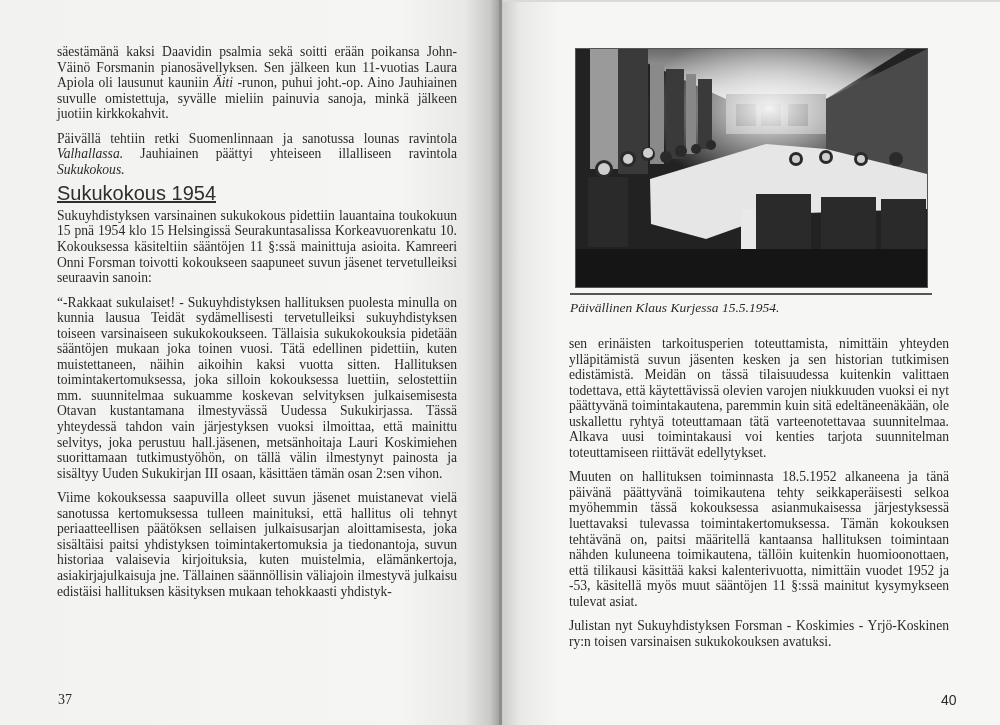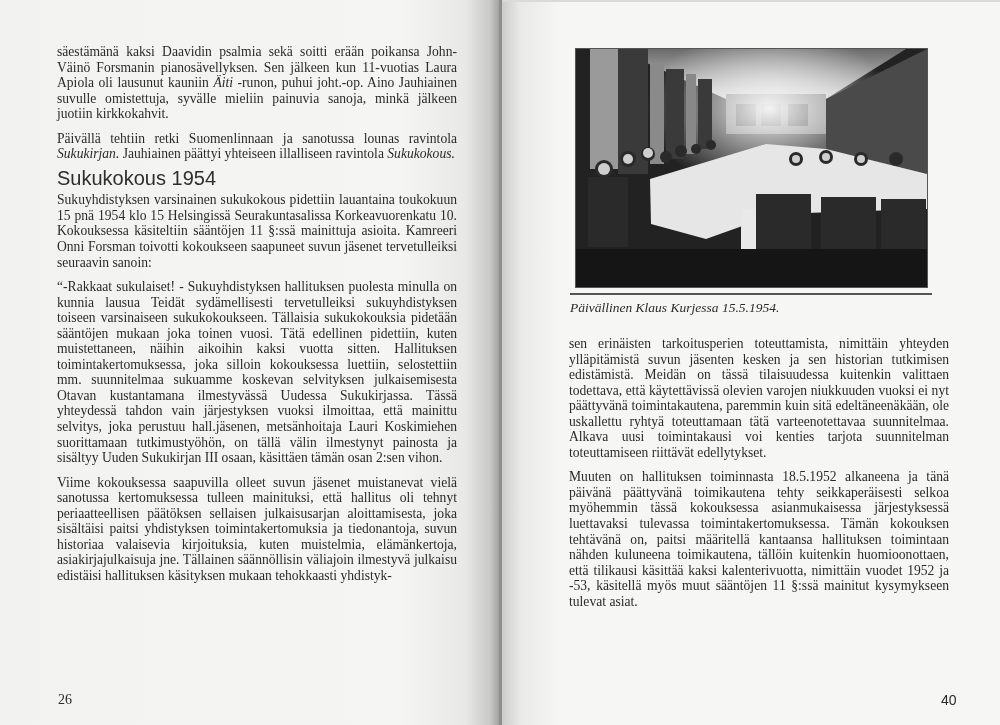--- a/index.html
+++ b/index.html
@@ -12,21 +12,21 @@
   .page-right { left:500px; width:500px;
     background:linear-gradient(to right, #c8c8c6 0%, #e9e9e7 4%, #f6f6f4 12%, #f6f6f4 100%); }
   .gutter-edge { position:absolute; left:499px; top:0; width:3px; height:725px; background:#8e8e8c; }
   .right-top-edge { position:absolute; left:503px; top:0; width:497px; height:2px; background:#dadad8; }
 
   .col { position:absolute; font-size:13.6px; line-height:15.55px; text-align:justify; }
   .col-left { left:57px; top:44px; width:400px; }
   .col-right { left:569px; top:336px; width:380px; }
   .col p { margin:0 0 9px 0; }
   .author { font-family:"Liberation Sans", sans-serif; font-size:13.5px; margin:31px 0 12px 0; color:#333; }
-  .heading { font-family:"Liberation Sans", sans-serif; font-size:20px; font-weight:normal; margin:0 0 6px 0; color:#2e2e2e; }
+  .heading { font-family:"Liberation Sans", sans-serif; font-size:20px; font-weight:normal; margin:0 0 6px 0; color:#2e2e2e;text-decoration:underline; }
   em { font-style:italic; }
 
   .photo-wrap { position:absolute; left:570px; top:48px; width:360px; height:244px; }
   .photo { position:absolute; left:5px; top:0; width:351px; height:238px; background:#1a1a1a; overflow:hidden; border:1px solid #555; }
   .photo-underline { position:absolute; left:0; top:245px; width:362px; height:2px; background:#555; }
   .caption { position:absolute; left:570px; top:300px; width:362px; font-style:italic; font-size:13.5px; color:#2a2a2a; }
 
   .page-num { position:absolute; font-size:14px; top:692px; color:#2a2a2a; }
   .page-num-left { left:58px; }
   .page-num-right { left:941px; font-family:"Liberation Sans", sans-serif; }
@@ -34,28 +34,28 @@
 </head>
 <body>
 
 <div class="spread">
   <div class="page page-left">
     <div class="col col-left">
       <p>
         <span>säestämänä kaksi Daavidin psalmia sekä soitti erään poikansa John-Väinö Forsmanin pianosävellyksen. Sen jälkeen kun 11-vuotias Laura Apiola oli lausunut kauniin </span><em>Äiti</em><span> -runon, puhui joht.-op. Aino Jauhiainen suvulle omistettuja, syvälle mieliin painuvia sanoja, minkä jälkeen juotiin kirkkokahvit.</span>
       </p>
       <p>
-        <span>Päivällä tehtiin retki Suomenlinnaan ja sanotussa lounas ravintola </span><em>Sukukirjan.</em><span> Jauhiainen päättyi yhteiseen illalliseen ravintola </span><em>Sukukokous.</em>
+        <span>Päivällä tehtiin retki Suomenlinnaan ja sanotussa lounas ravintola </span><em>Valhallassa.</em><span> Jauhiainen päättyi yhteiseen illalliseen ravintola </span><em>Sukukokous.</em>
       </p>
       <h2 class="heading">Sukukokous 1954</h2>
       <p>Sukuyhdistyksen varsinainen sukukokous pidettiin lauantaina toukokuun 15 pnä 1954 klo 15 Helsingissä Seurakuntasalissa Korkeavuorenkatu 10. Kokouksessa käsiteltiin sääntöjen 11 §:ssä mainittuja asioita. Kamreeri Onni Forsman toivotti kokoukseen saapuneet suvun jäsenet tervetulleiksi seuraavin sanoin:</p>
       <p>“-Rakkaat sukulaiset! - Sukuyhdistyksen hallituksen puolesta minulla on kunnia lausua Teidät sydämellisesti tervetulleiksi sukuyhdistyksen toiseen varsinaiseen sukukokoukseen. Tällaisia sukukokouksia pidetään sääntöjen mukaan joka toinen vuosi. Tätä edellinen pidettiin, kuten muistettaneen, näihin aikoihin kaksi vuotta sitten. Hallituksen toimintakertomuksessa, joka silloin kokouksessa luettiin, selostettiin mm. suunnitelmaa sukuamme koskevan selvityksen julkaisemisesta Otavan kustantamana ilmestyvässä Uudessa Sukukirjassa. Tässä yhteydessä tahdon vain järjestyksen vuoksi ilmoittaa, että mainittu selvitys, joka perustuu hall.jäsenen, metsänhoitaja Lauri Koskimiehen suorittamaan tutkimustyöhön, on tällä välin ilmestynyt painosta ja sisältyy Uuden Sukukirjan III osaan, käsittäen tämän osan 2:sen vihon.</p>
       <p>Viime kokouksessa saapuvilla olleet suvun jäsenet muistanevat vielä sanotussa kertomuksessa tulleen mainituksi, että hallitus oli tehnyt periaatteellisen päätöksen sellaisen julkaisusarjan aloittamisesta, joka sisältäisi paitsi yhdistyksen toimintakertomuksia ja tiedonantoja, suvun historiaa valaisevia kirjoituksia, kuten muistelmia, elämänkertoja, asiakirjajulkaisuja jne. Tällainen säännöllisin väliajoin ilmestyvä julkaisu edistäisi hallituksen käsityksen mukaan tehokkaasti yhdistyk-</p>
     </div>
-    <div class="page-num page-num-left">26</div>
+    <div class="page-num page-num-left">37</div>
   </div>
 
   <div class="page page-right">
   </div>
   <div class="gutter-edge"></div>
   <div class="right-top-edge"></div>
 
   <div class="photo-wrap">
     <div class="photo">
       <svg width="351" height="238" viewBox="0 0 351 238">
@@ -113,15 +113,16 @@
         <rect x="0" y="200" width="351" height="38" fill="#151515"></rect>
       </svg>
     </div>
     <div class="photo-underline"></div>
   </div>
   <div class="caption">Päivällinen Klaus Kurjessa 15.5.1954.</div>
 
   <div class="col col-right">
     <p>sen erinäisten tarkoitusperien toteuttamista, nimittäin yhteyden ylläpitämistä suvun jäsenten kesken ja sen historian tutkimisen edistämistä. Meidän on tässä tilaisuudessa kuitenkin valittaen todettava, että käytettävissä olevien varojen niukkuuden vuoksi ei nyt päättyvänä toimintakautena, paremmin kuin sitä edeltäneenäkään, ole uskallettu ryhtyä toteuttamaan tätä varteenotettavaa suunnitelmaa. Alkava uusi toimintakausi voi kenties tarjota suunnitelman toteuttamiseen riittävät edellytykset.</p>
     <p>Muuten on hallituksen toiminnasta 18.5.1952 alkaneena ja tänä päivänä päättyvänä toimikautena tehty seikkaperäisesti selkoa myöhemmin tässä kokouksessa asianmukaisessa järjestyksessä luettavaksi tulevassa toimintakertomuksessa. Tämän kokouksen tehtävänä on, paitsi määritellä kantaansa hallituksen toimintaan nähden kuluneena toimikautena, tällöin kuitenkin huomioonottaen, että tilikausi käsittää kaksi kalenterivuotta, nimittäin vuodet 1952 ja -53, käsitellä myös muut sääntöjen 11 §:ssä mainitut kysymykseen tulevat asiat.</p>
+    <p>Julistan nyt Sukuyhdistyksen Forsman - Koskimies - Yrjö-Koskinen ry:n toisen varsinaisen sukukokouksen avatuksi.</p>
   </div>
   <div class="page-num page-num-right">40</div>
 </div>
 
 </body></html>

